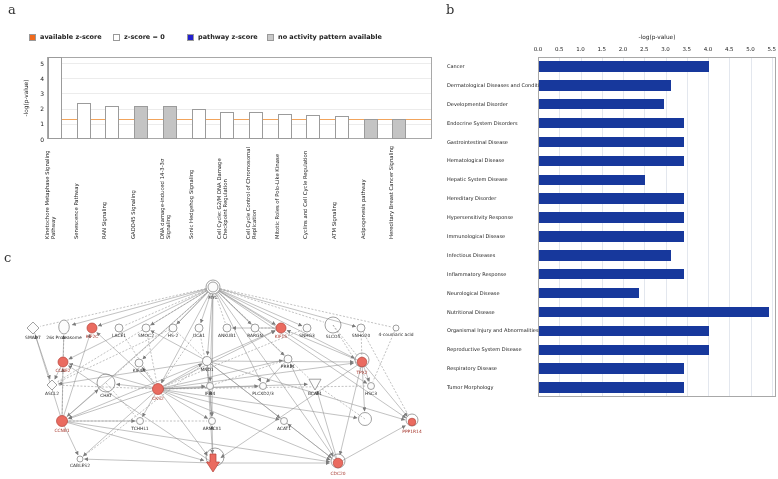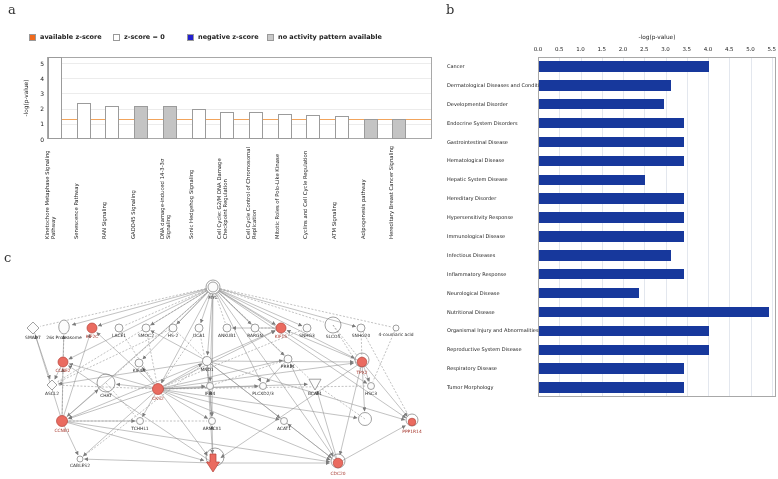--- a/index.html
+++ b/index.html
@@ -36,21 +36,21 @@
       <div class="legend-item" style="left: 29px; position: absolute;">
         <span class="legend-sw" style="background: rgb(240, 106, 29);"></span>
         <span class="legend-tx">available z-score</span>
       </div>
       <div class="legend-item" style="left: 113px; position: absolute;">
         <span class="legend-sw" style="background: rgb(255, 255, 255);"></span>
         <span class="legend-tx">z-score = 0</span>
       </div>
       <div class="legend-item" style="left: 187px; position: absolute;">
         <span class="legend-sw" style="background: rgb(35, 32, 207);"></span>
-        <span class="legend-tx">negative z-score</span>
+        <span class="legend-tx">pathway z-score</span>
       </div>
       <div class="legend-item" style="left: 267px; position: absolute;">
         <span class="legend-sw" style="background: rgb(201, 201, 201);"></span>
         <span class="legend-tx">no activity pattern available</span>
       </div>
     </div>
   <div id="chartA">
       <div class="plot" style="left: 47px; top: 57px; width: 385px; height: 82px; position: absolute;"></div>
       <div class="ytick" style="left: 31px; top: 135.5px; position: absolute;">0</div>
       <div class="gridh" style="left: 48px; top: 123.815px; width: 383px; position: absolute;"></div>

